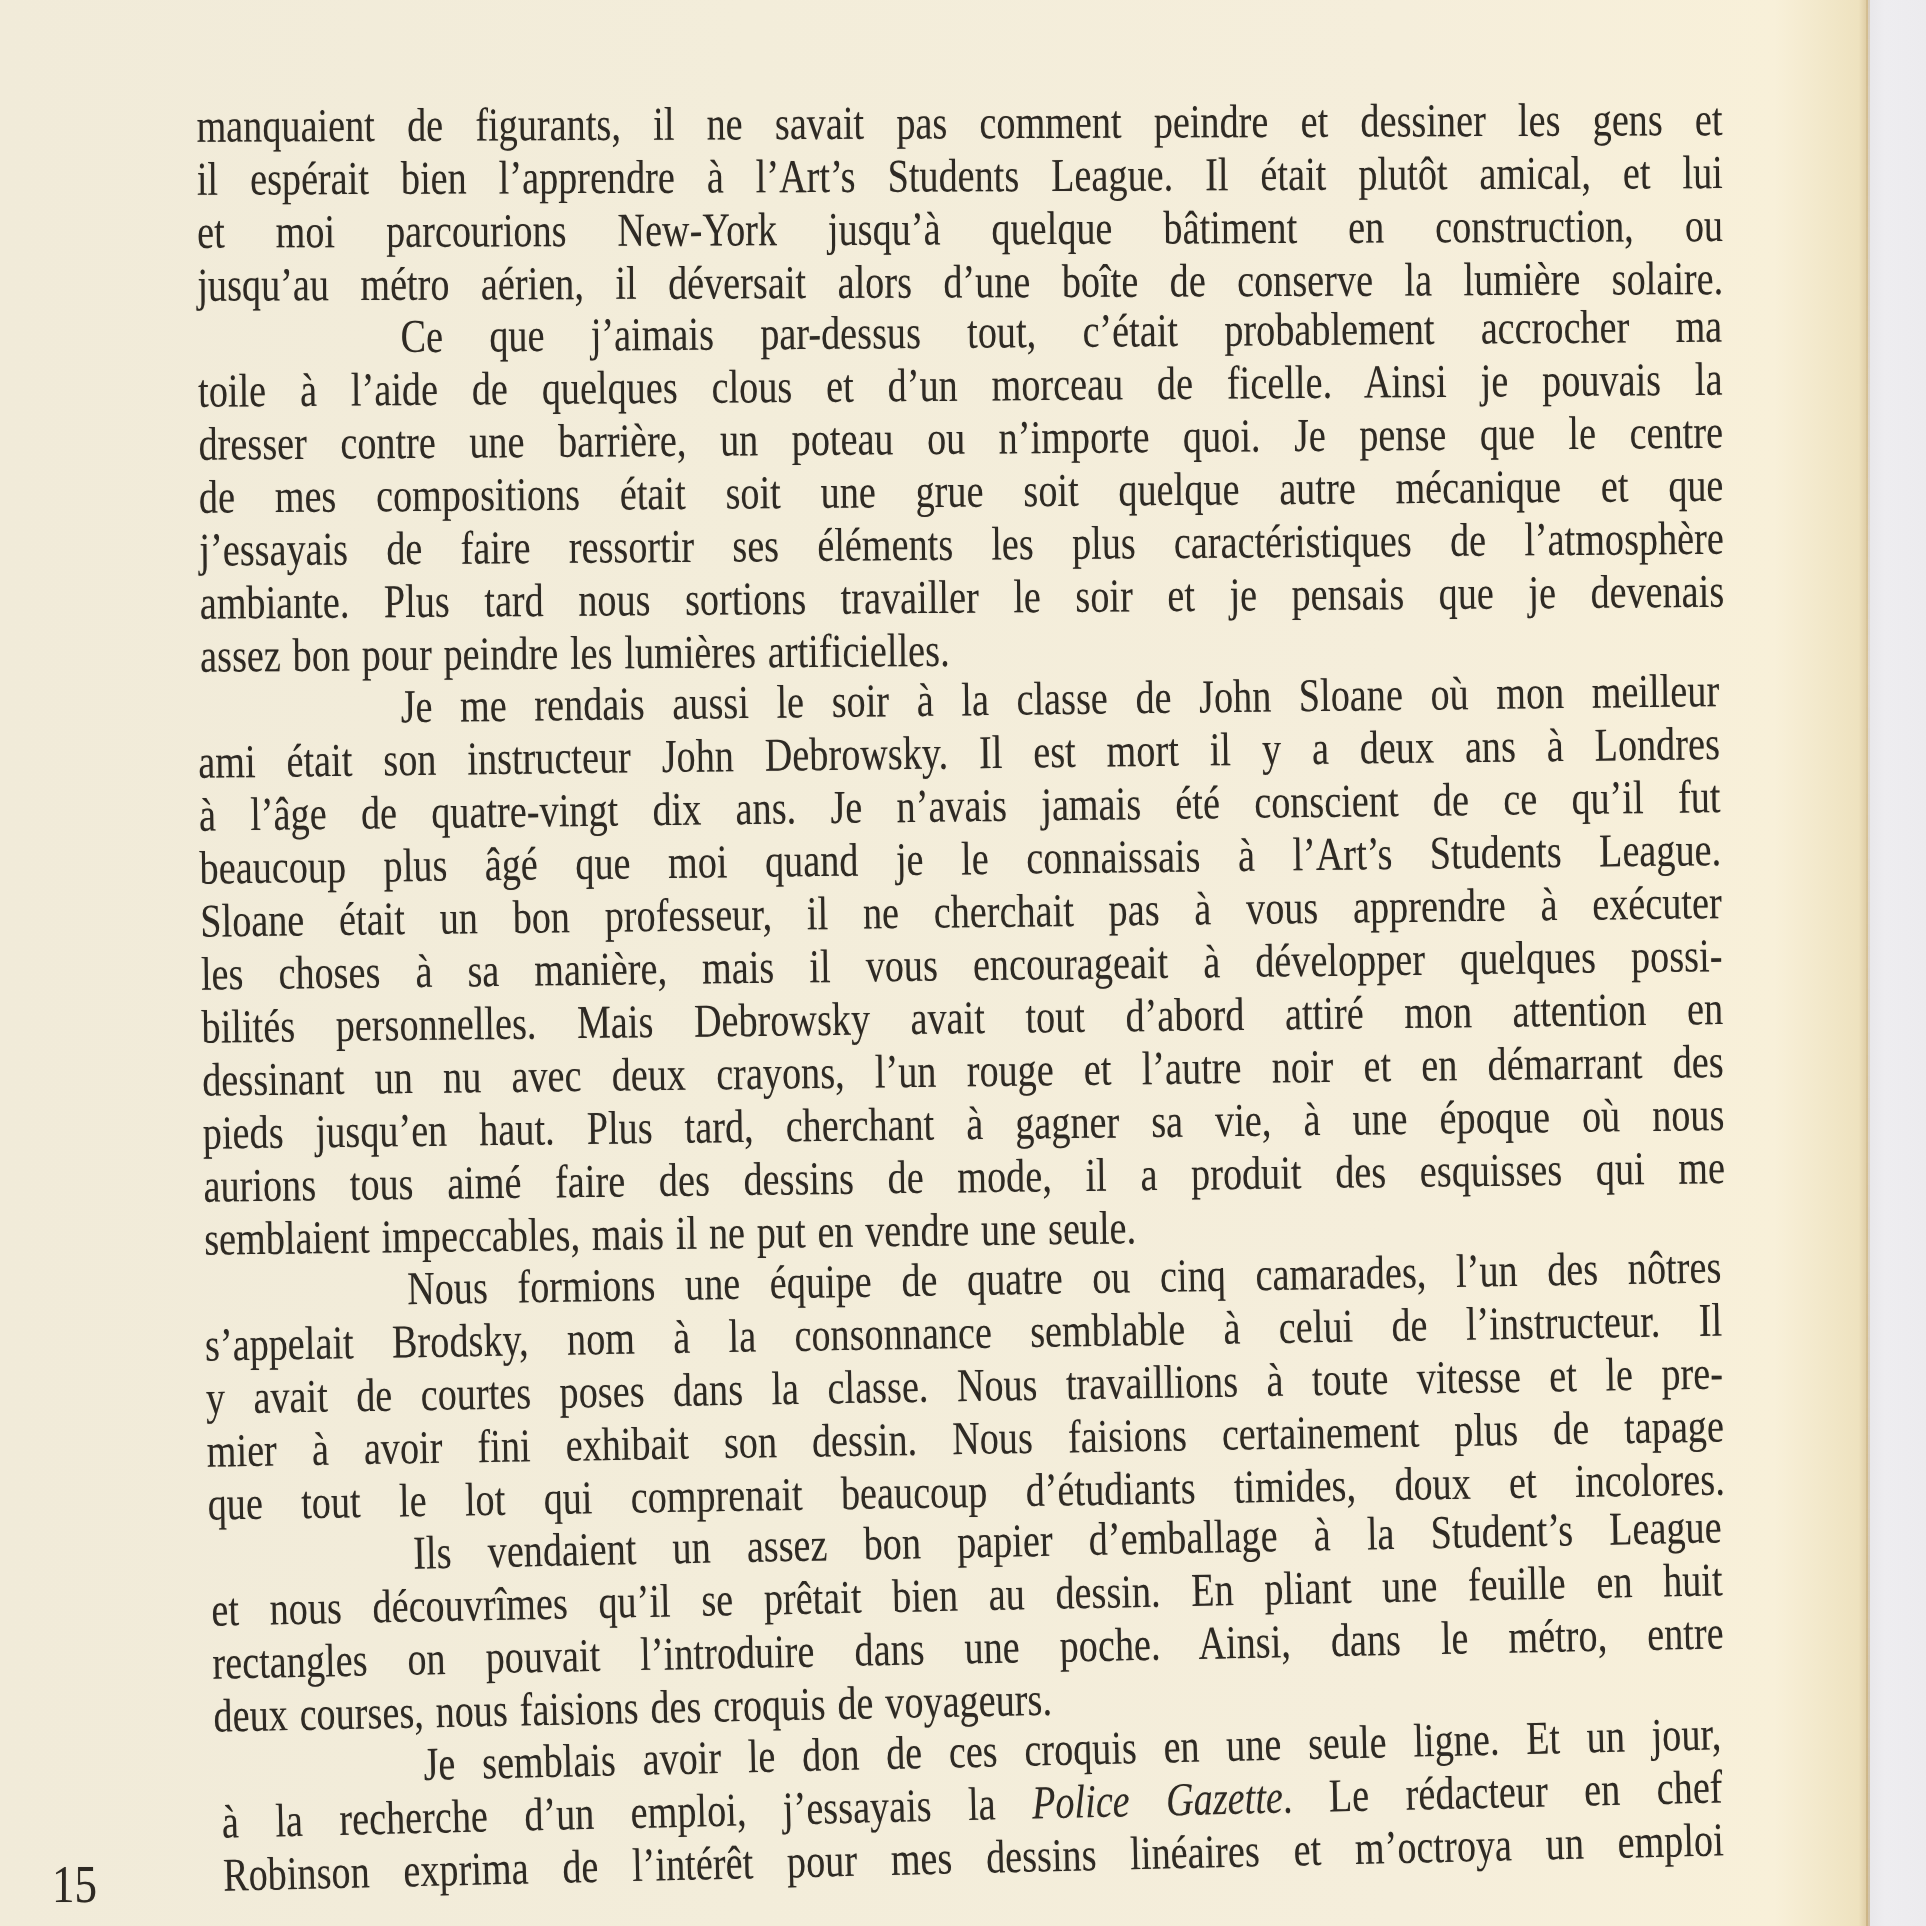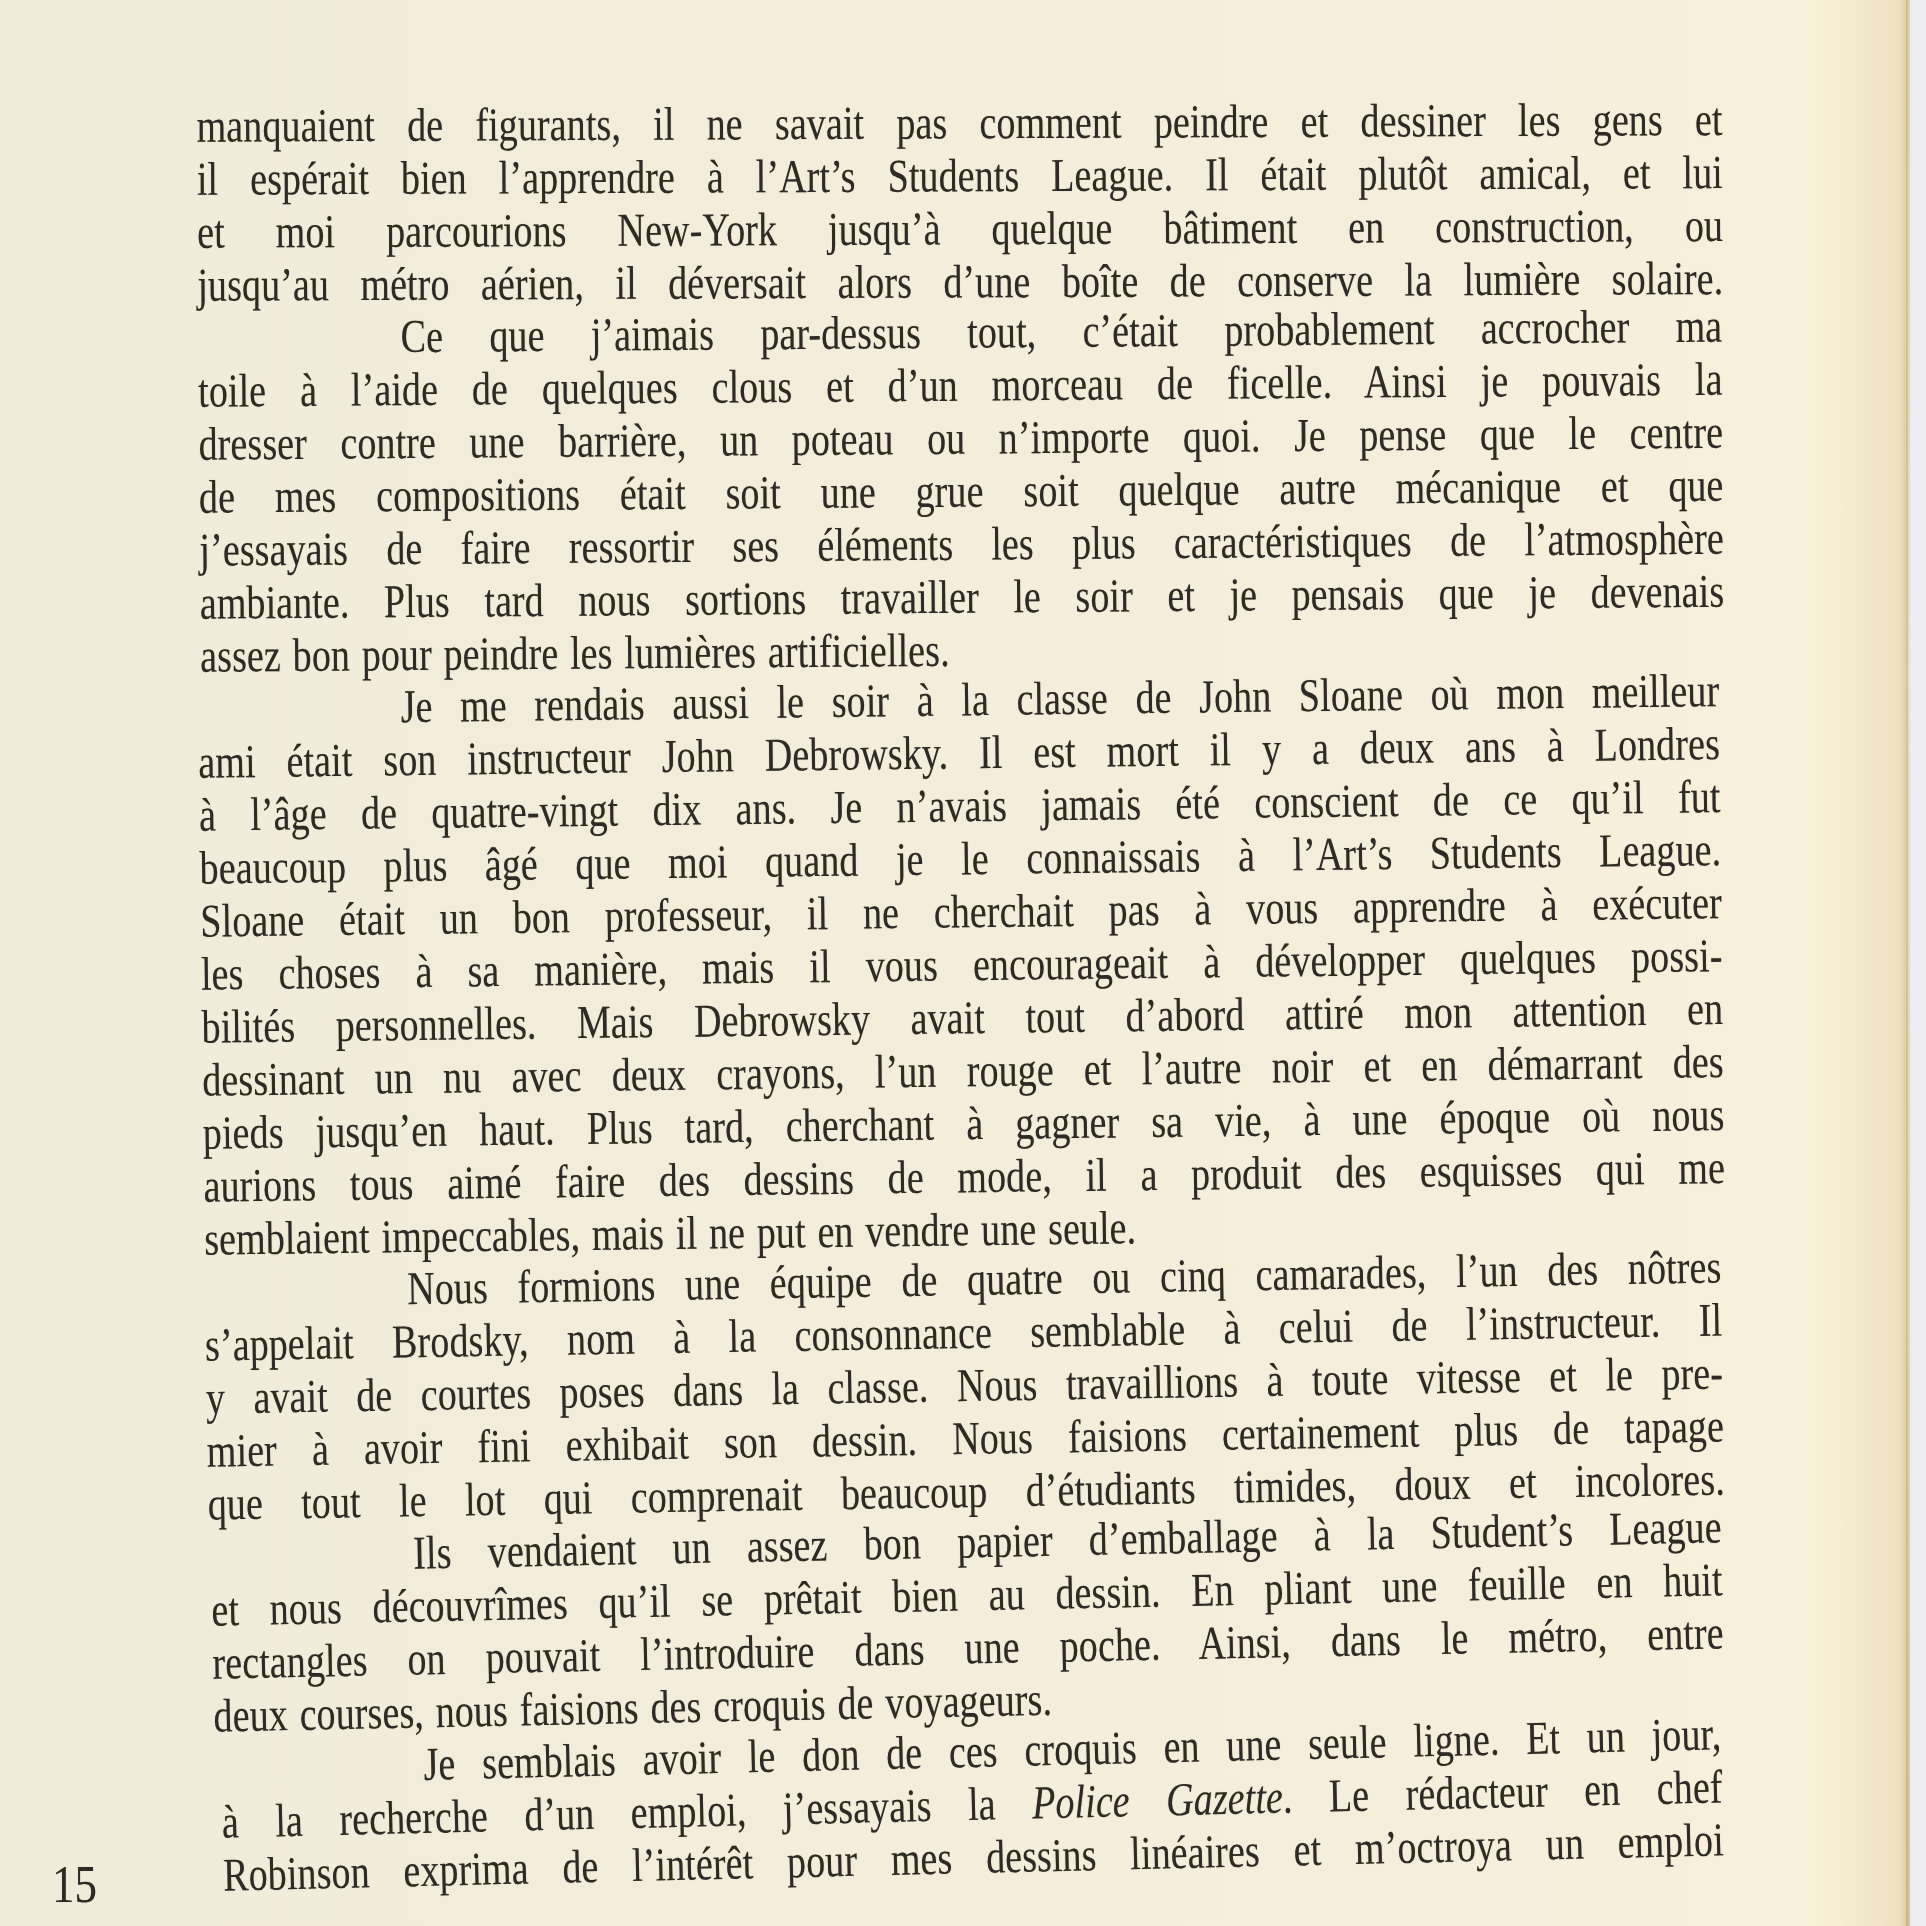--- a/index.html
+++ b/index.html
@@ -9,21 +9,20 @@
     background:#ecebee;
   }
   
   .backdrop{
     position:absolute;right:0;top:0;width:59px;height:1926px;
     background:linear-gradient(90deg,#e7e6e9 0%,#eeedf0 30%,#ecebee 100%);
   }
   .page{
     position:absolute;left:0;top:0;width:1868px;height:1926px;
     background:linear-gradient(90deg,#f1ebd9 0%,#f3edda 40%,#f5eedb 75%,#f8f0d9 95%,#eee2bf 99.5%,#dcc9a0 100%);
-    padding-left:40px;
   }
   .page-edge{
     position:absolute;right:-1.5px;top:0;width:3.6px;height:100%;
     background:linear-gradient(180deg,rgba(190,163,112,.35) 0%,rgba(190,163,112,.18) 35%,rgba(190,163,112,.30) 70%,rgba(190,163,112,.55) 100%);
     filter:blur(0.7px);
   }
   .text-block{
     position:absolute;left:197px;top:103px;width:1526px;
     font-family:"Liberation Serif","DejaVu Serif",serif;
     font-size:38px;line-height:53px;

